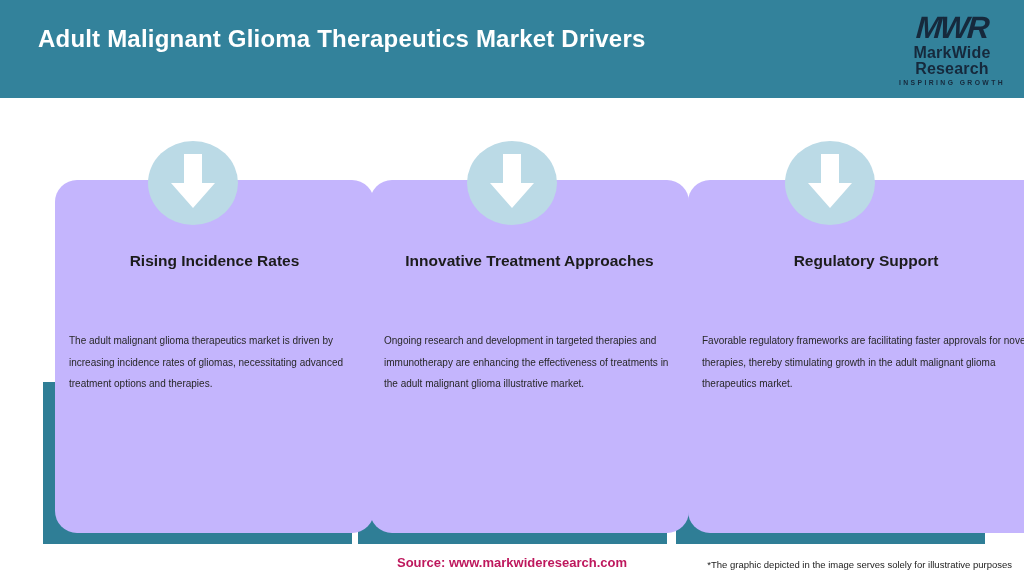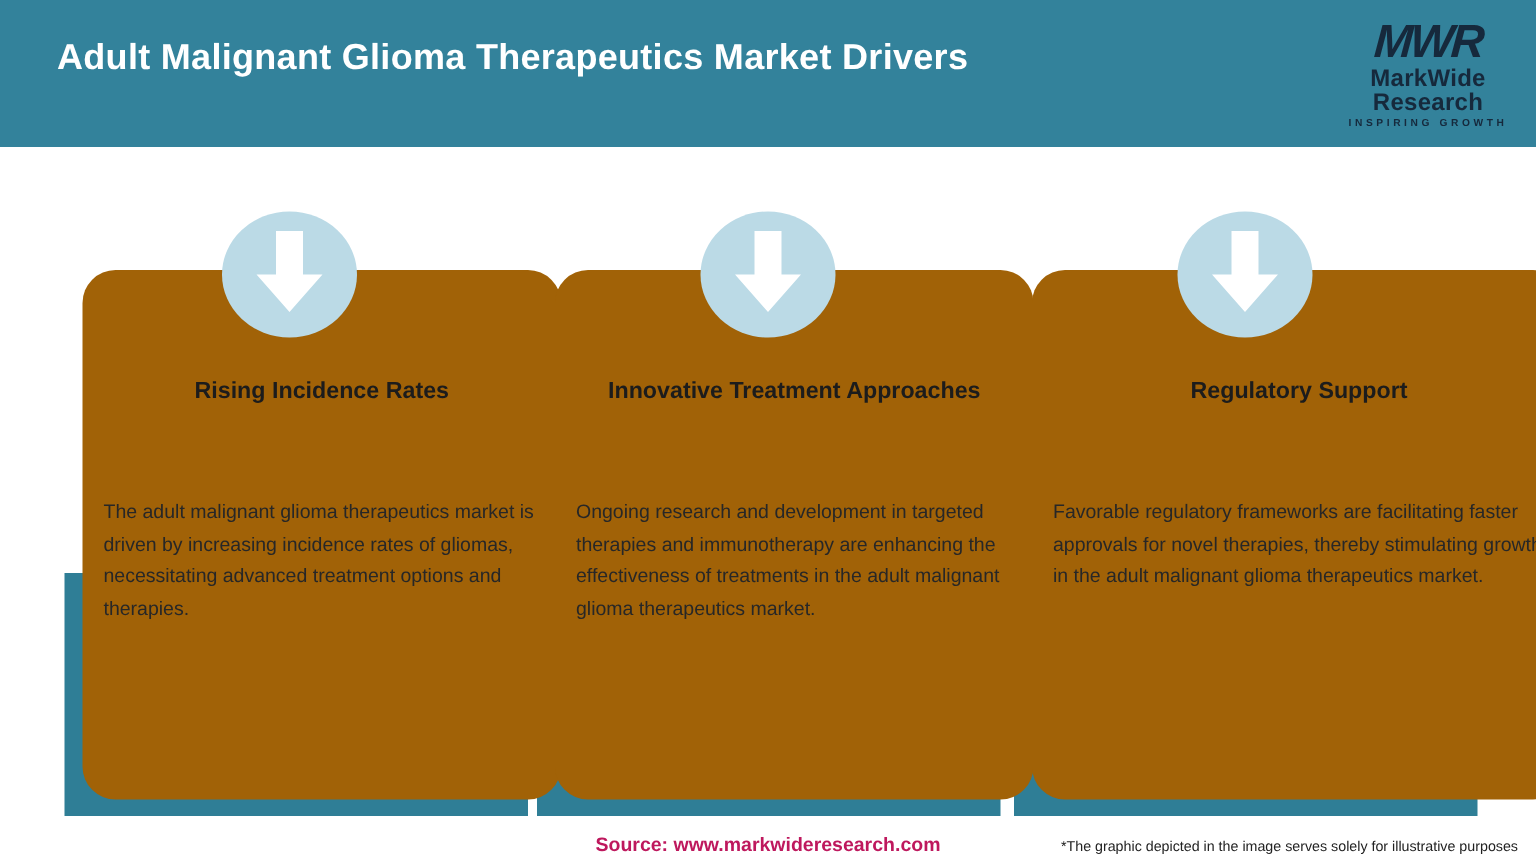--- a/index.html
+++ b/index.html
@@ -38,21 +38,21 @@
   .backing {
     position: absolute; top: 382px; height: 162px; width: 309px;
     background: #2F7E96; z-index: 1;
   }
   .backing.b1 { left: 43px; }
   .backing.b2 { left: 358px; }
   .backing.b3 { left: 676px; }
 
   .card {
     position: absolute; top: 180px; height: 353px; width: 319px;
-    background: #a16207; border-radius: 22px; z-index: 2;
+    background: #c4b5fd; border-radius: 22px; z-index: 2;
   }
   .card.c1 { left: 55px; }
   .card.c2 { left: 370px; }
   .card.c3 { left: 688px; padding-left: 37px; }
 
   .circle {
     position: absolute; top: 141px; width: 90px; height: 84px;
     background: #BBDAE6; border-radius: 50%; z-index: 3;
     display: flex; align-items: center; justify-content: center;
   }
@@ -61,21 +61,21 @@
   .circle.i3 { left: 785px; }
 
   .card-title {
     position: absolute; top: 70px; left: 0; right: 0; margin: 0;
     padding: 0 30px; box-sizing: border-box;
     text-align: center; font-size: 15.5px; font-weight: bold;
     color: #1c1c1c; line-height: 1.4;
   }
   .card-body {
     position: absolute; top: 150px; left: 14px; right: 12px; margin: 0;
-    font-size: 13px; line-height: 21.5px; color: #272727;
+    font-size: 10px; line-height: 21.5px; color: #272727;
   }
 
   
   .source {
     position: absolute; left: 0; right: 0; top: 555px;
     text-align: center; font-size: 13px; font-weight: bold; color: #be185d;
   }
   .disclaimer {
     position: absolute; right: 12px; top: 559px;
     font-size: 9.5px; color: #222222;
@@ -99,21 +99,21 @@
   <div class="backing b2"></div>
   <div class="backing b3"></div>
 
   <div class="card c1">
     <h2 class="card-title">Rising Incidence Rates</h2>
     <p class="card-body">The adult malignant glioma therapeutics market is driven by increasing incidence rates of gliomas, necessitating advanced treatment options and therapies.</p>
   </div>
 
   <div class="card c2">
     <h2 class="card-title">Innovative Treatment Approaches</h2>
-    <p class="card-body">Ongoing research and development in targeted therapies and immunotherapy are enhancing the effectiveness of treatments in the adult malignant glioma therapeutics market.</p>
+    <p class="card-body">Ongoing research and development in targeted therapies and immunotherapy are enhancing the effectiveness of treatments in the adult malignant glioma illustrative market.</p>
   </div>
 
   <div class="card c3">
     <h2 class="card-title">Regulatory Support</h2>
     <p class="card-body">Favorable regulatory frameworks are facilitating faster approvals for novel therapies, thereby stimulating growth in the adult malignant glioma therapeutics market.</p>
   </div>
 
   <div class="circle i1">
     <svg width="90" height="84" viewBox="0 0 90 84">
       <polygon points="36,13 54,13 54,42 67,42 45,67 23,42 36,42" fill="#ffffff"></polygon>

